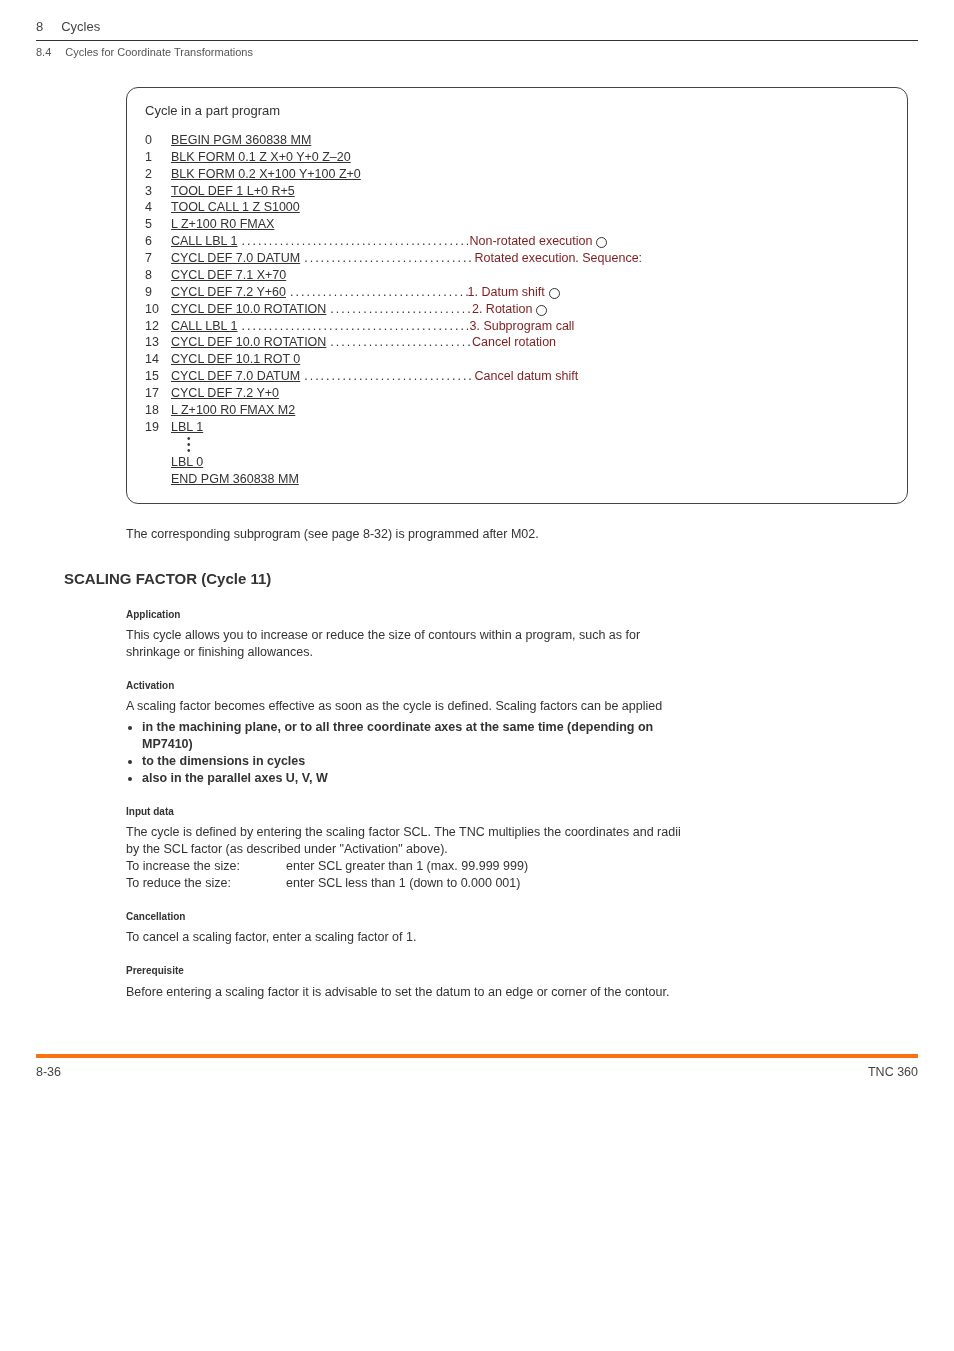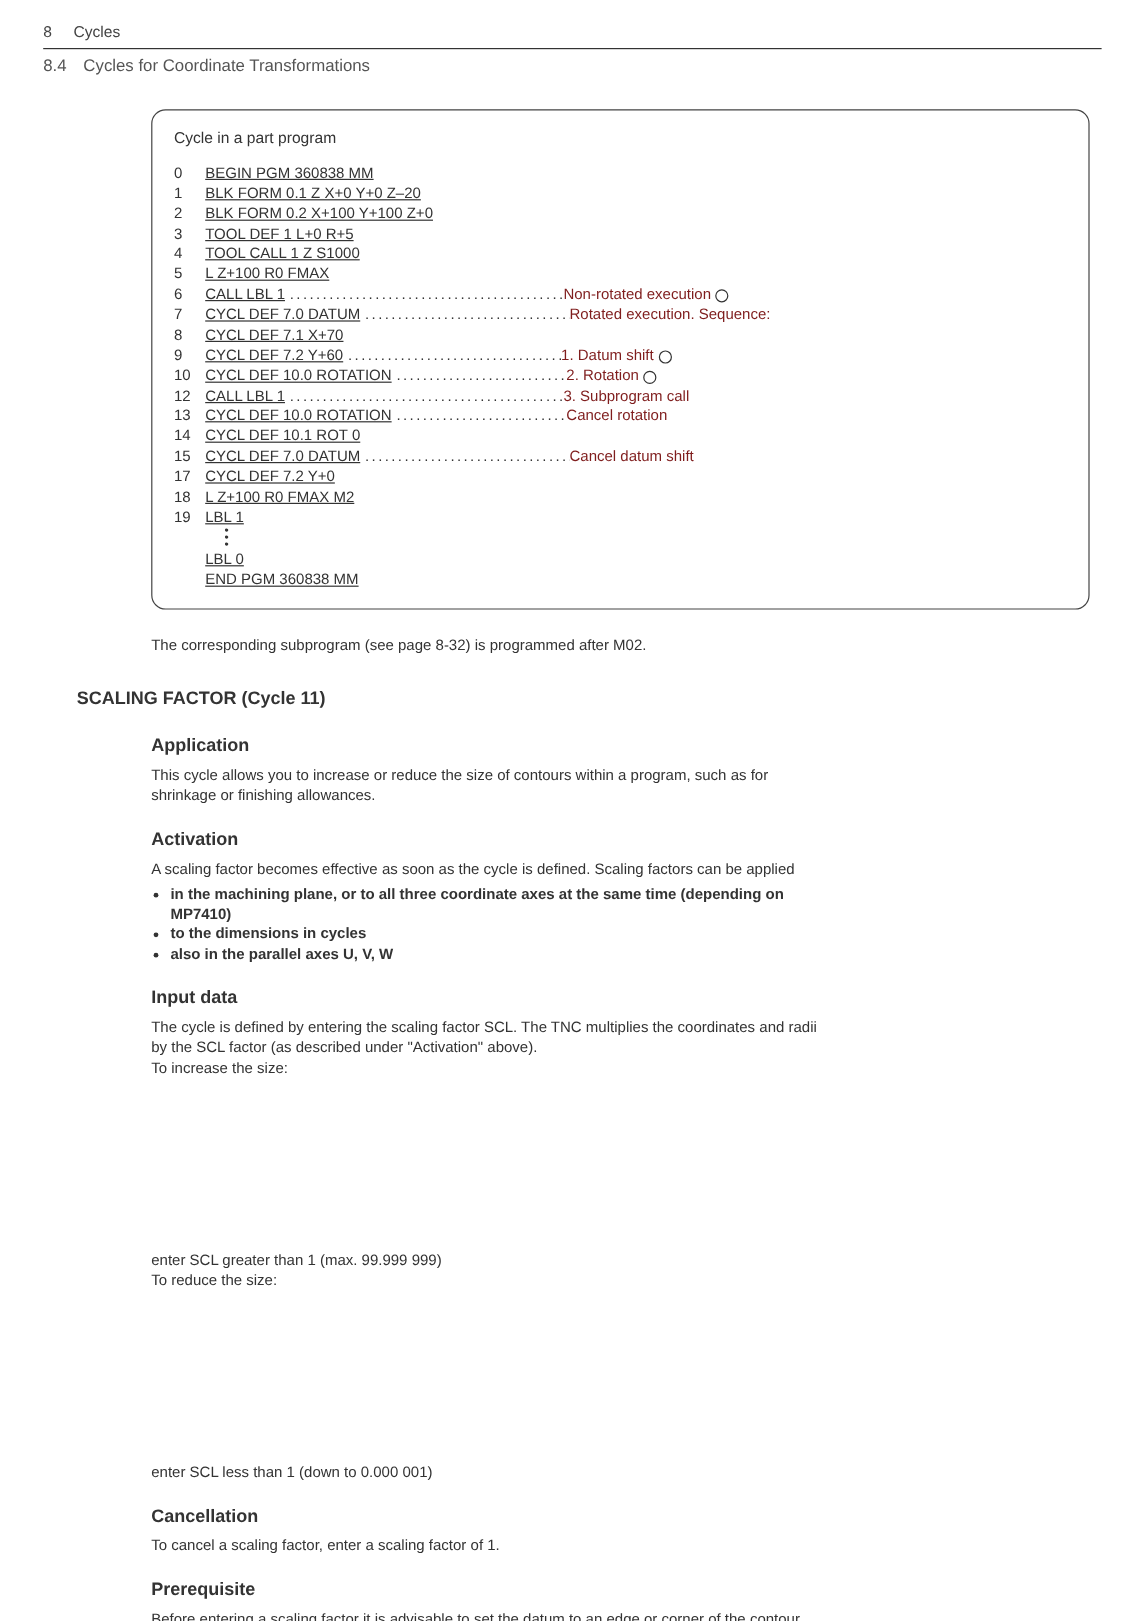--- a/index.html
+++ b/index.html
@@ -24,21 +24,21 @@
     color: #444;
     padding-bottom: 4px;
   }
   .hdr-rule {
     border-bottom: 1px solid #333;
     margin-bottom: 4px;
   }
   .hdr-line2 {
     display: flex;
     gap: 14px;
-    font-size: 14px;
+    font-size: 11px;
     color: #555;
     padding-bottom: 28px;
   }
   .content {
     padding-left: 90px;
     padding-right: 10px;
   }
   .code-box {
     border: 1px solid #444;
     border-radius: 12px;
@@ -91,37 +91,37 @@
     margin-bottom: 26px;
   }
   .sec-title {
     margin-left: -62px;
     font-weight: bold;
     font-size: 15px;
     margin-bottom: 10px;
   }
   .sub-title {
     font-weight: bold;
-    font-size: 15px;
+    font-size: 10px;
     margin-top: 18px;
     margin-bottom: 6px;
   }
   .para {
     font-size: 12.5px;
     max-width: 560px;
   }
   ul.bullets {
     margin: 4px 0 4px 0;
     padding-left: 16px;
     font-size: 12.5px;
     max-width: 560px;
   }
   ul.bullets li { margin: 0; font-weight: bold; }
   .defs { font-size: 12.5px; max-width: 560px; }
-  .def-row { display: flex; gap: 10px; flex-direction: column; }
+  .def-row { display: flex; gap: 10px; }
   .def-lbl { flex: 0 0 150px; }
   .footer {
     display: flex;
     justify-content: space-between;
     border-top: 4px solid #f97316;
     margin-top: 54px;
     padding-top: 6px;
     font-size: 12.5px;
     color: #444;
   }

